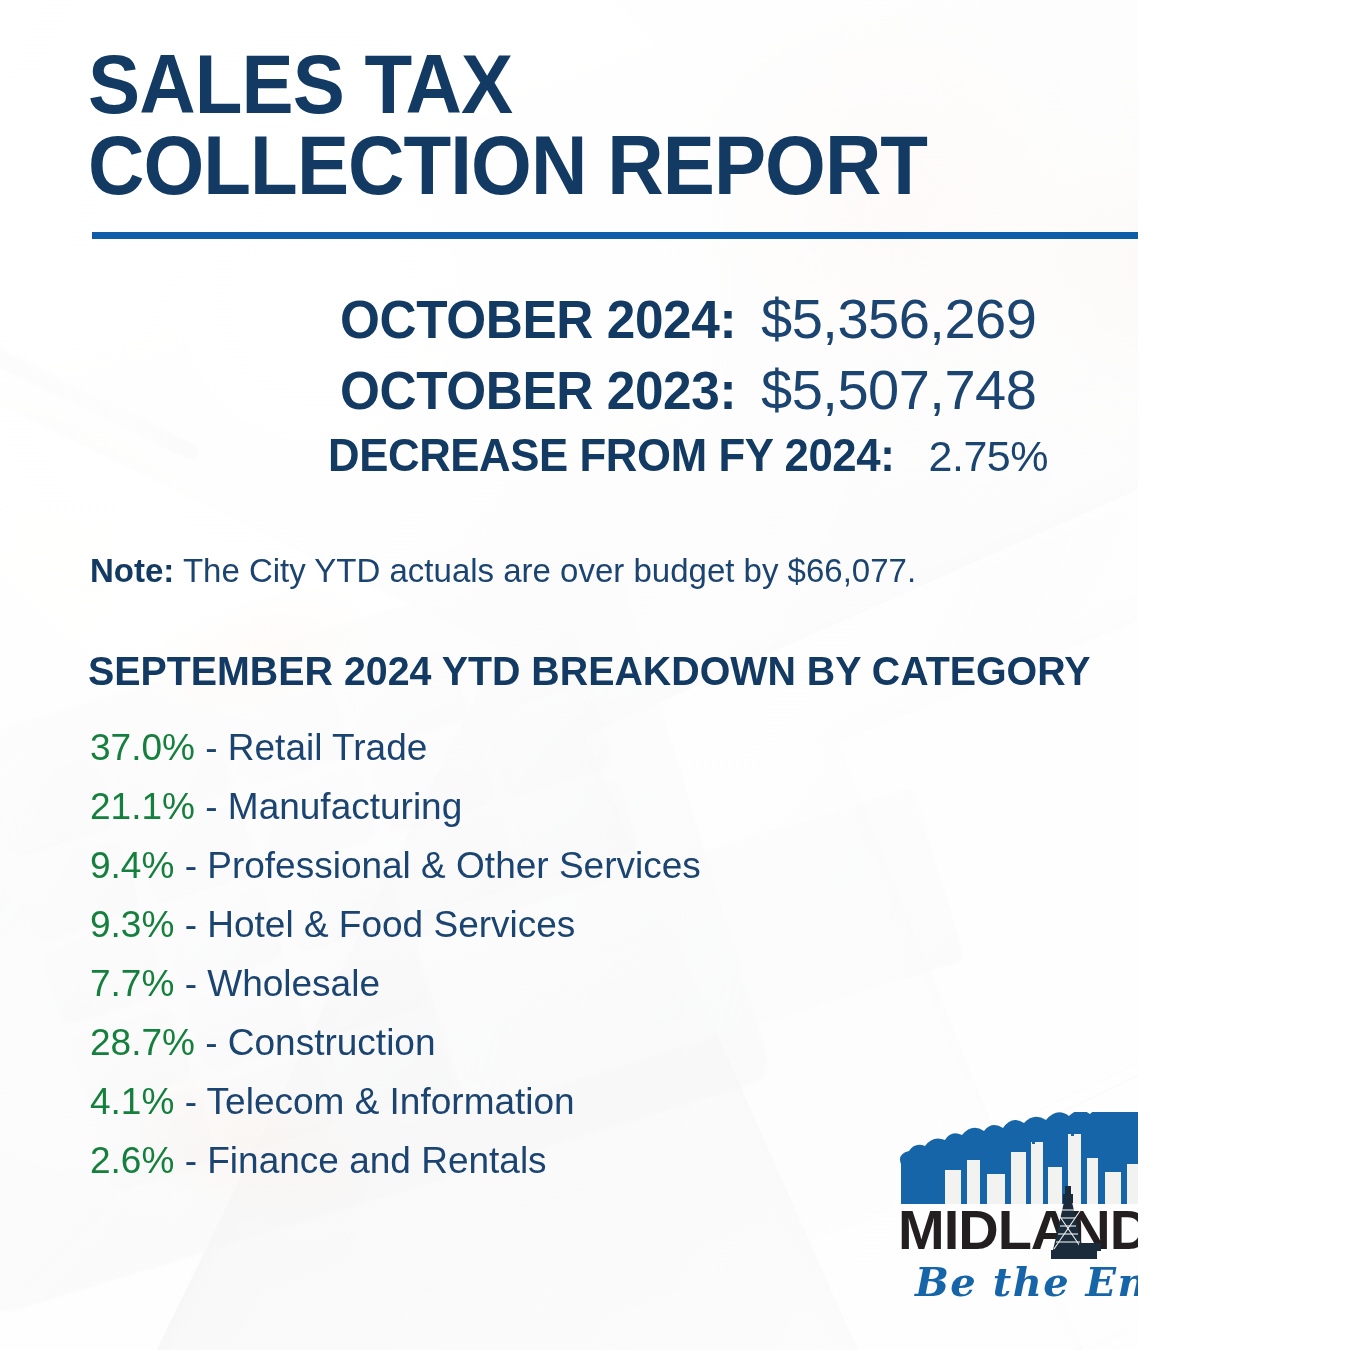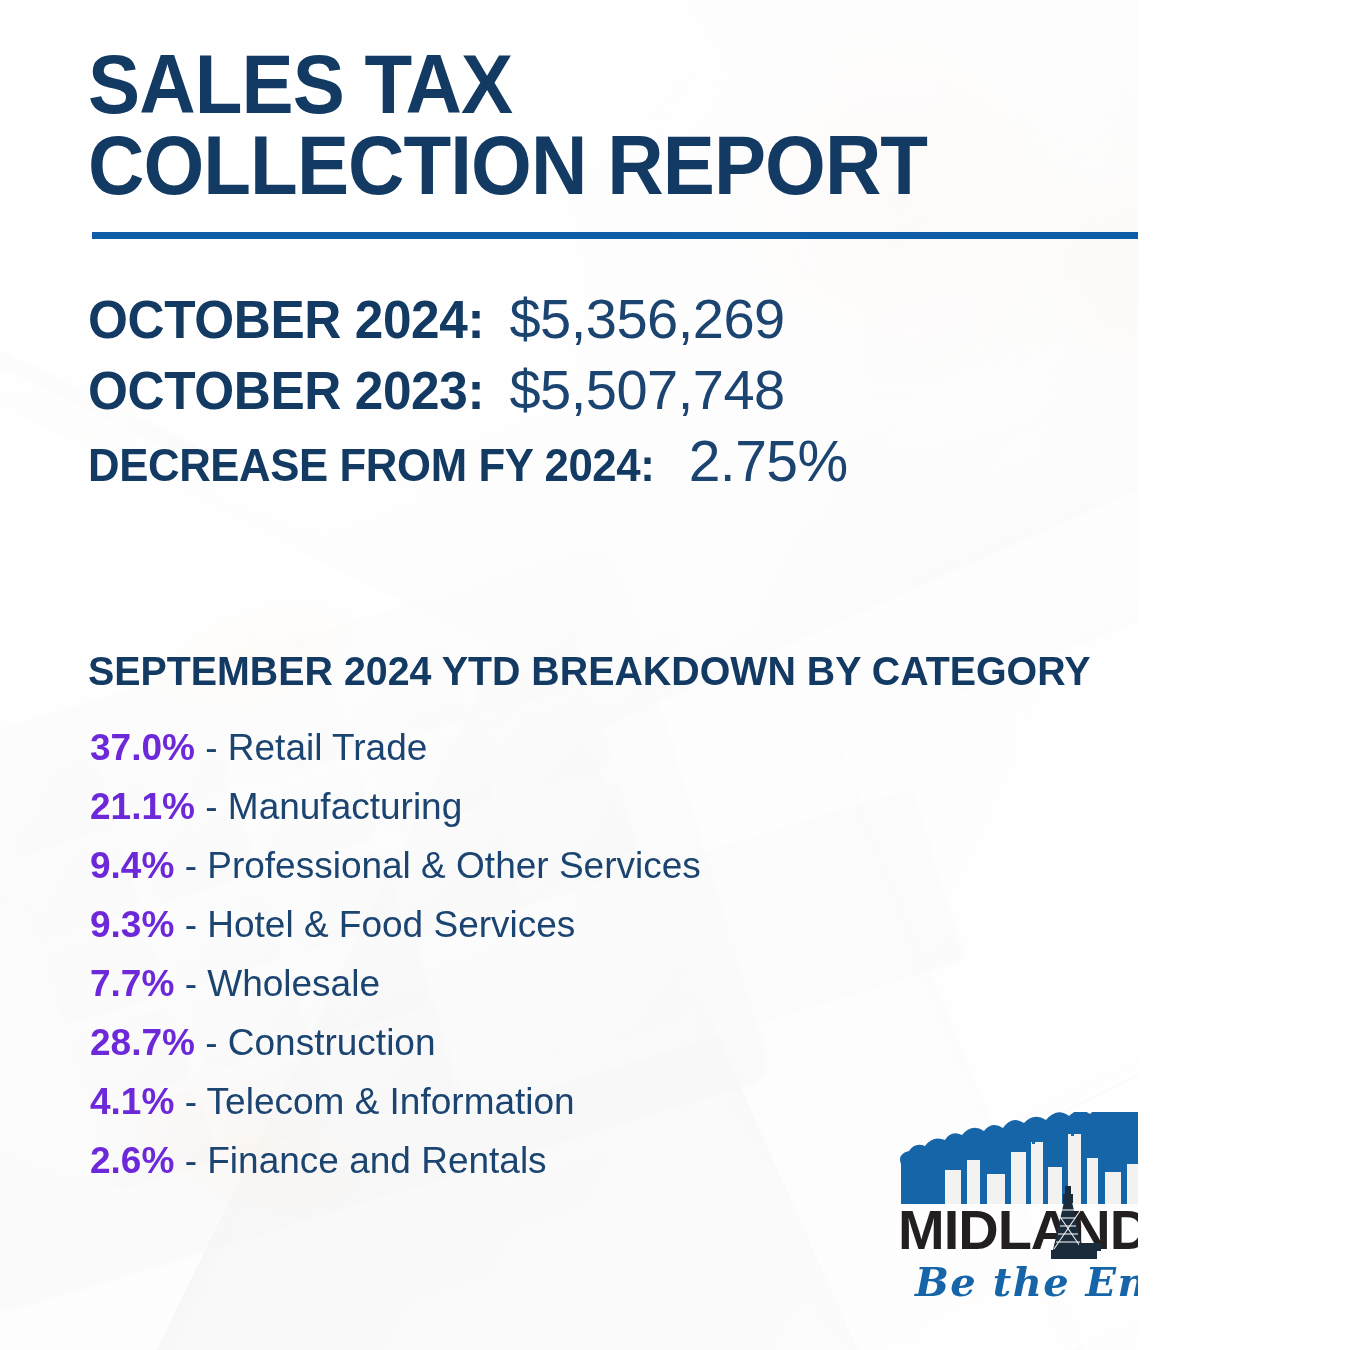--- a/index.html
+++ b/index.html
@@ -173,21 +173,21 @@
     white-space: pre-line;
   }
 
   .divider {
     position: absolute;
     left: 92px; top: 232px;
     width: 1112px; height: 7px;
     background: #0f5ca8;
   }
 
-  .figures { position: absolute; left: 88px; top: 286px; width: 1200px; }
+  .figures { position: absolute; left: 88px; top: 286px; width: 1200px; text-align: center; }
   .fig-row {
     color: #123a63;
     white-space: nowrap;
     margin-bottom: 2px;
   }
   .fig-row .lbl {
     font-family: "Liberation Sans Narrow", "Liberation Sans", sans-serif;
     font-weight: bold;
     font-size: 54px;
     letter-spacing: -0.4px;
@@ -198,21 +198,21 @@
   .fig-row .val {
     font-family: "Liberation Sans", sans-serif;
     font-weight: normal;
     font-size: 56px;
     color: #1b4471;
     letter-spacing: -0.5px;
   }
   .fig-row.r1 { margin-bottom: 6px; }
   .fig-row.r2 { margin-bottom: 6px; }
   .fig-row.r3 .lbl { font-size: 46px; }
-  .fig-row.r3 .val { font-size: 57px; }
+  .fig-row.r3 .val { font-size: 43px; }
 
   .note {
     position: absolute;
     left: 90px; top: 552px;
     color: #1b4471;
     font-size: 33px;
     white-space: nowrap;
   }
   .note b { color: #123a63; font-weight: bold; }
 
@@ -235,22 +235,22 @@
     width: 900px;
   }
   .cat-row {
     height: 59px;
     line-height: 52px;
     color: #1b4471;
     font-size: 37px;
     white-space: nowrap;
   }
   .cat-row .pct {
-    font-weight: bold;
-    color: #6d28d9;
+    font-weight: normal;
+    color: #15803d;
     font-size: 37px;
     margin-top: 18px;
   }
   .cat-row .sep { color: #1b4471; }
   .cat-row .name { color: #1b4471; margin-top: 8px; }
 
   
   .logo {
     position: absolute;
     left: 893px; top: 1112px;
@@ -338,20 +338,24 @@
       <div class="fig-row r2">
         <span class="lbl">OCTOBER 2023:</span>
         <span class="val">$5,507,748</span>
       </div>
       <div class="fig-row r3">
         <span class="lbl">DECREASE FROM FY 2024:</span>
         <span class="val">2.75%</span>
       </div>
     </div>
 
+    <div class="note">
+      <b>Note:</b>
+      <span>The City YTD actuals are over budget by $66,077.</span>
+    </div>
 
     <div class="breakdown-heading">SEPTEMBER 2024 YTD BREAKDOWN BY CATEGORY</div>
 
     <div class="cat-list">
       <div class="cat-row">
         <span class="pct">37.0%</span>
         <span class="sep">-</span>
         <span class="name">Retail Trade</span>
       </div>
       <div class="cat-row">

